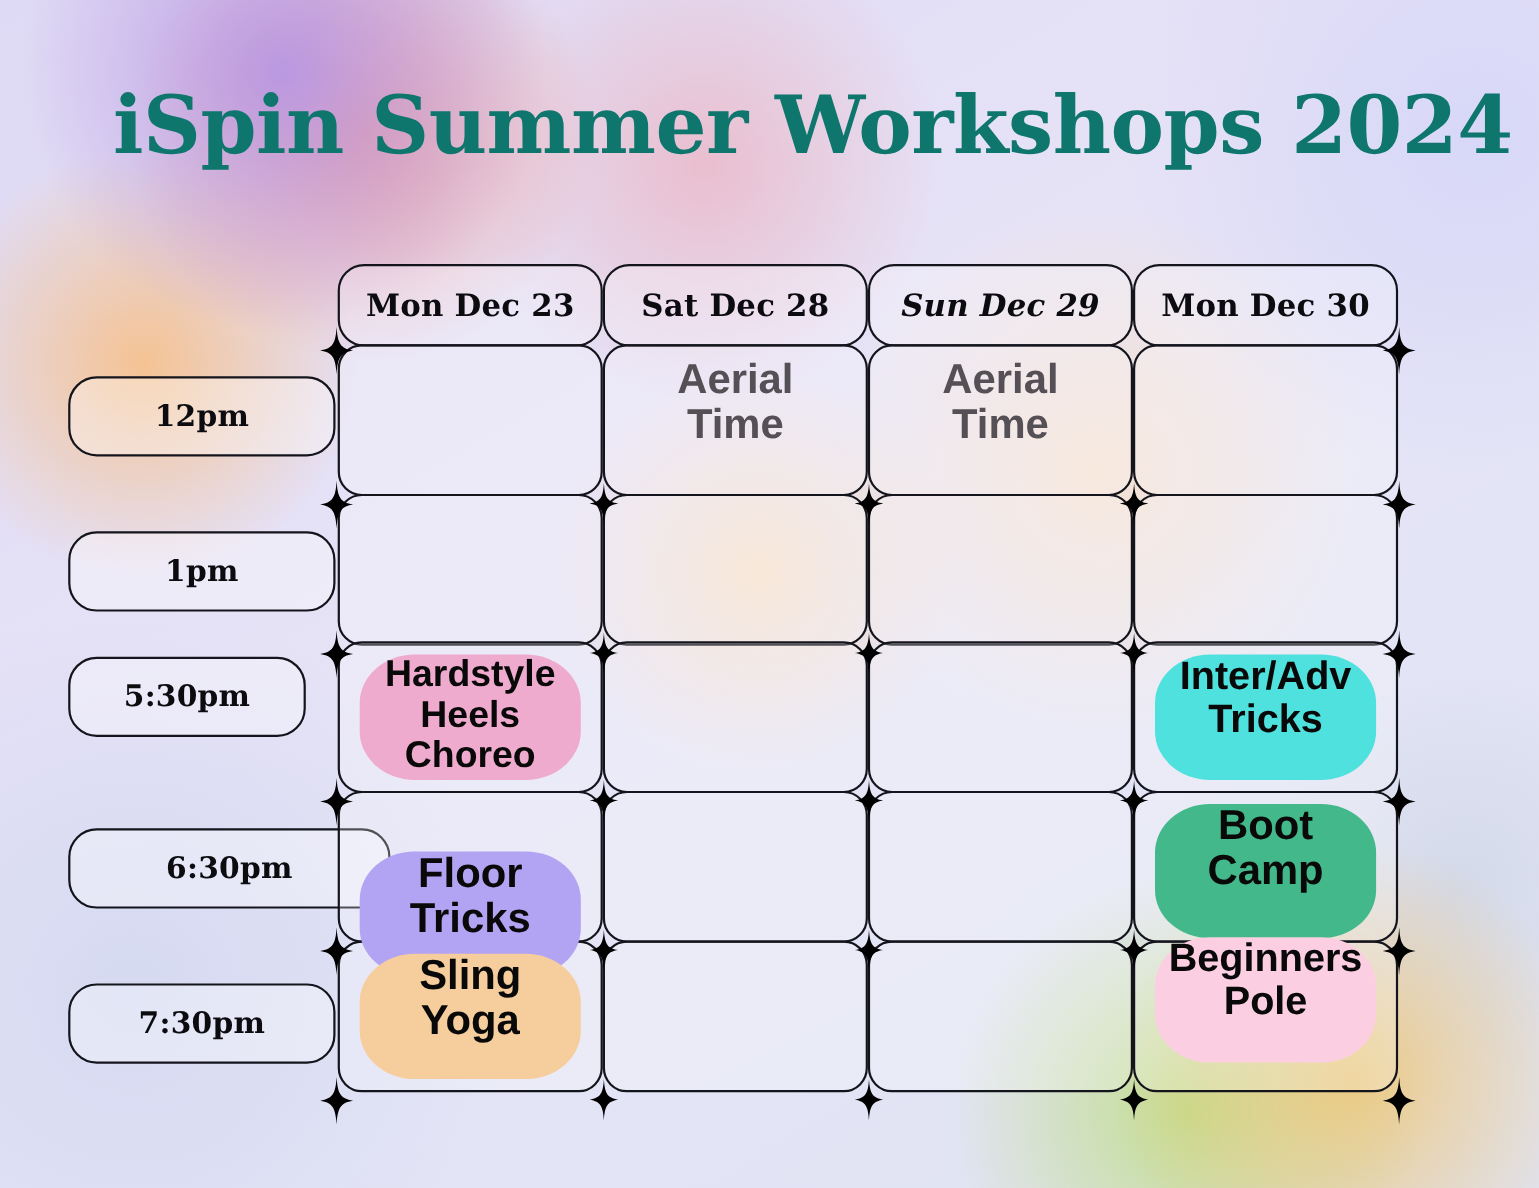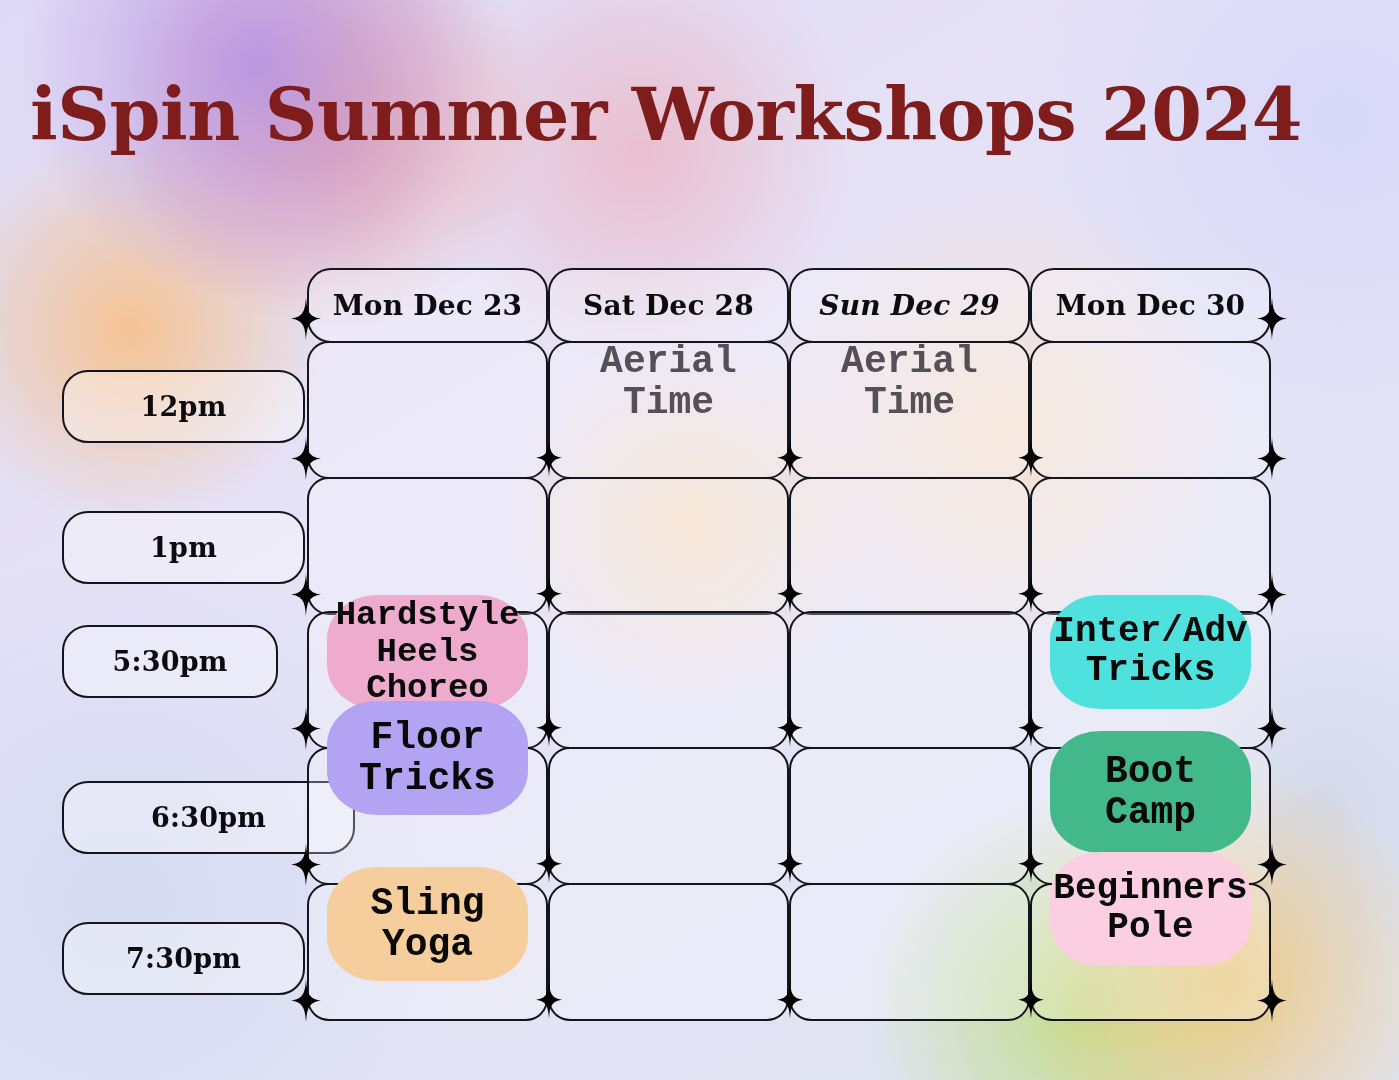--- a/index.html
+++ b/index.html
@@ -42,35 +42,34 @@
   #title {
     position: absolute;
     left: 30px;
     top: 78px;
     width: 1345px;
     font-family: "DejaVu Serif", serif;
     font-weight: 700;
     font-size: 73px;
     line-height: 1.0;
     letter-spacing: -0.5px;
-    color: #7f1d1d;
+    color: #0f766e;
     white-space: nowrap;
-    text-align: left;
+    text-align: right;
   }
 
   
   .cellbox {
     position: absolute;
     border: 2.4px solid #14141c;
     border-radius: 22px;
     background: rgba(255,255,255,0.30);
     display: flex;
     align-items: center;
     justify-content: center;
-    margin-top: 28px;
   }
 
   .timecell {
     border-radius: 26px;
     background: rgba(255,255,255,0.34);
     justify-content: center;
   }
   .timecell .txt {
     font-family: "DejaVu Serif", serif;
     font-weight: 700;
@@ -90,24 +89,23 @@
     color: #0b0b10;
     letter-spacing: 0.2px;
   }
 
   .daycell { background: rgba(255,255,255,0.26); }
 
   
   .event {
     position: absolute;
     display: flex;
-    align-items: center;
     justify-content: center;
     text-align: center;
-    font-family: Liberation Mono, monospace;
+    font-family: Liberation Sans, sans-serif;
     font-weight: 700;
     line-height: 1.08;
     color: #090909;
     border-radius: 50px / 44px;
     z-index: 3;
   }
   .event .label { display: block; width: 100%; }
 
   .event.plain {
     background: none;
@@ -184,21 +182,21 @@
       </div>
       <div class="event plain" style="left: 809px; top: 325px; width: 201px; height: 114px; color: rgb(85, 80, 85); font-size: 38px;">
         <span class="label" title="Aerial Time">Aerial<br>Time</span>
       </div>
       <div class="event" style="left: 327px; top: 595px; width: 201px; height: 114px; background: rgb(239, 171, 205); color: rgb(9, 9, 9); font-size: 34px;">
         <span class="label" title="Hardstyle Heels Choreo">Hardstyle<br>Heels<br>Choreo</span>
       </div>
       <div class="event" style="left: 1050px; top: 595px; width: 201px; height: 114px; background: rgb(79, 225, 221); color: rgb(9, 9, 9); font-size: 36px;">
         <span class="label" title="Inter/Adv Tricks">Inter/Adv<br>Tricks</span>
       </div>
-      <div class="event" style="left: 327px; top: 701px; width: 201px; height: 114px; background: rgb(178, 163, 243); color: rgb(9, 9, 9); font-size: 38px;">
+      <div class="event" style="left: 327px; top: 774px; width: 201px; height: 114px; background: rgb(178, 163, 243); color: rgb(9, 9, 9); font-size: 38px;">
         <span class="label" title="Floor Tricks">Floor<br>Tricks</span>
       </div>
       <div class="event" style="left: 1050px; top: 731px; width: 201px; height: 122px; background: rgb(67, 185, 139); color: rgb(9, 9, 9); font-size: 38px;">
         <span class="label" title="Boot Camp">Boot<br>Camp</span>
       </div>
       <div class="event" style="left: 327px; top: 867px; width: 201px; height: 114px; background: rgb(246, 205, 156); color: rgb(9, 9, 9); font-size: 38px;">
         <span class="label" title="Sling Yoga">Sling<br>Yoga</span>
       </div>
       <div class="event" style="left: 1050px; top: 852px; width: 201px; height: 114px; background: rgb(251, 207, 225); color: rgb(9, 9, 9); font-size: 36px;">
         <span class="label" title="Beginners Pole">Beginners<br>Pole</span>

